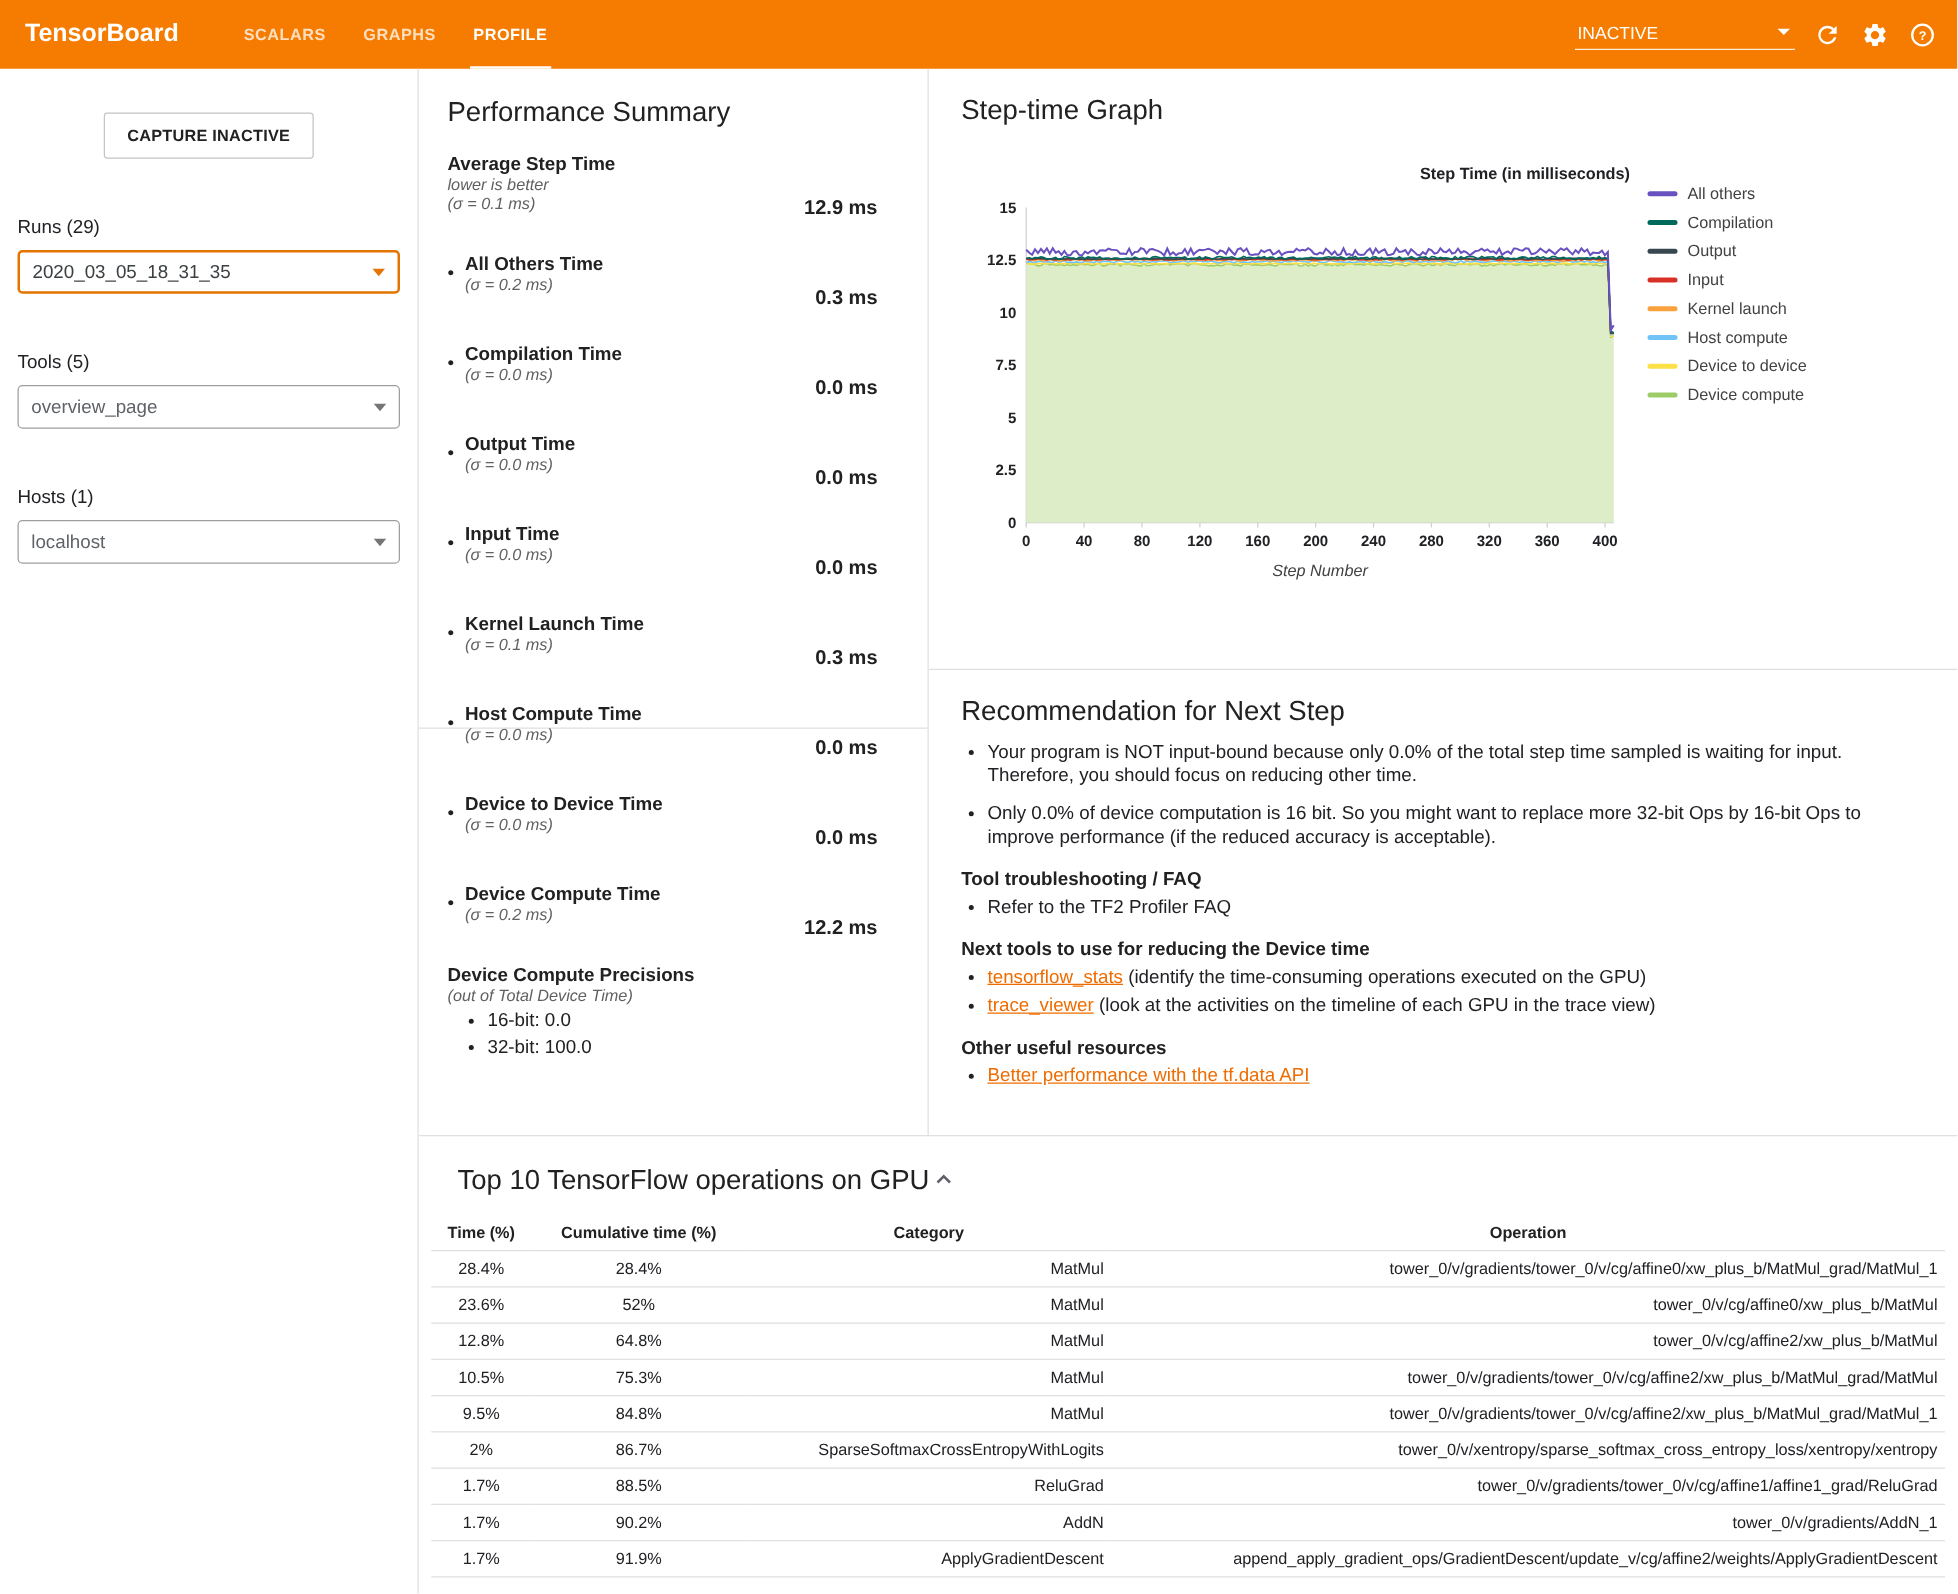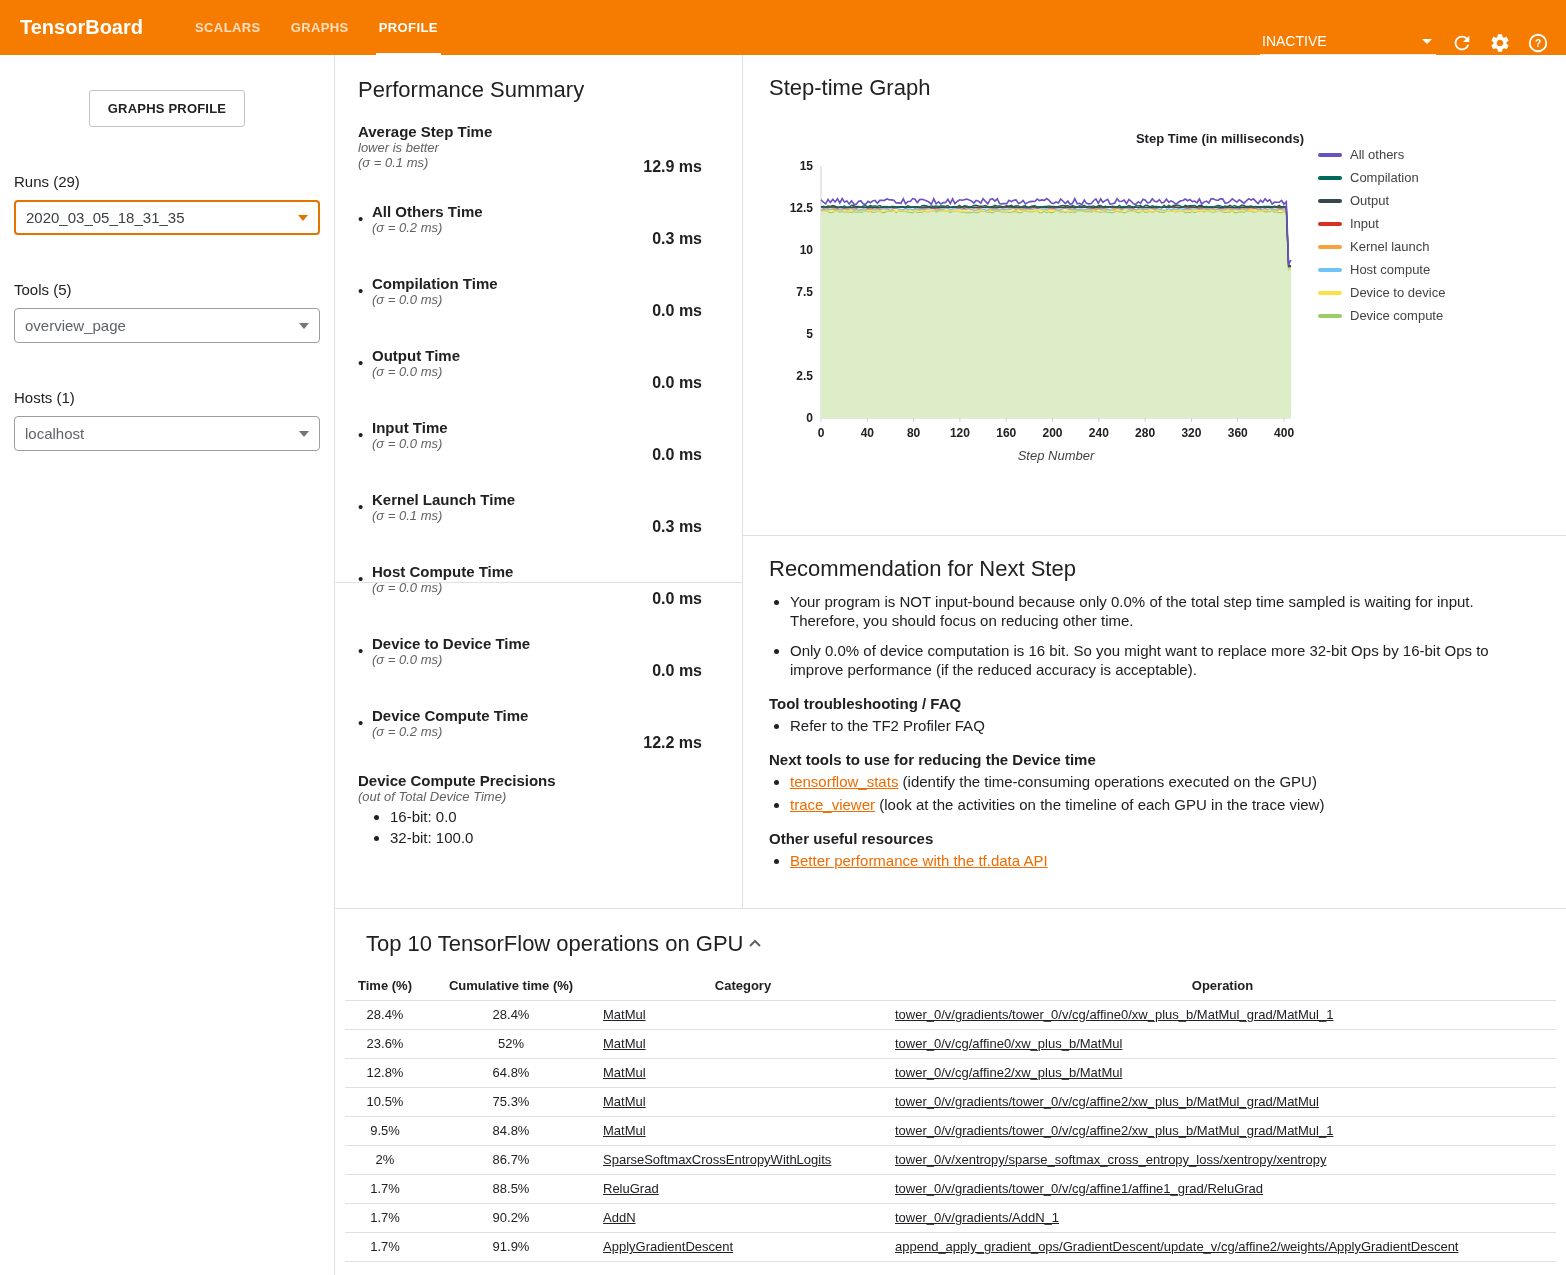--- a/index.html
+++ b/index.html
@@ -8,21 +8,21 @@
   .app { width:1566px; height:1275px; overflow:hidden; position:relative; background:#fff; }
 
   
   header { height:55px; background:#f57c00; display:flex; align-items:stretch; color:#fff; }
   .logo { font-size:20px; font-weight:bold; display:flex; align-items:center; padding-left:20px; width:180px; }
   .tabs { display:flex; align-items:stretch; }
   .tab { display:flex; align-items:center; padding:0 15px; font-size:13px; font-weight:bold; letter-spacing:.4px;
          color:rgba(255,255,255,.75); cursor:pointer; position:relative; }
   .tab.active { color:#fff; }
   .tab.active::after { content:''; position:absolute; left:12px; right:12px; bottom:0; height:2px; background:#fff; }
-  .hdr-right { margin-left:auto; display:flex; align-items:flex-end; gap:14px; padding-right:16px; }
+  .hdr-right { margin-left:auto; display:flex; align-items:center; gap:14px; padding-right:16px; }
   .hdr-select { width:176px; display:flex; align-items:center; justify-content:space-between;
                 border-bottom:1px solid rgba(255,255,255,.85); padding:2px 4px 5px 2px; font-size:14px; cursor:pointer; }
   .caret-down-white { width:0; height:0; border-left:5px solid transparent; border-right:5px solid transparent; border-top:5px solid #fff; }
   .hdr-icon { width:24px; height:24px; display:flex; align-items:center; justify-content:center; cursor:pointer; }
 
   
   .main { display:flex; height:1220px; }
   .sidebar { width:335px; border-right:1px solid #e0e0e0; flex:none; padding-top:20px; }
   .content { flex:1; display:flex; flex-direction:column; min-width:0; }
   .upper { display:flex; height:853px; flex:none; }
@@ -83,21 +83,21 @@
 
   
   .ops { padding:22px 10px 0; }
   .ops-header { display:flex; align-items:center; justify-content:flex-start; padding:0 24px 0 21px; }
   .ops table { width:100%; border-collapse:collapse; table-layout:fixed; margin-top:14px; }
   .ops th, .ops td { border-bottom:1px solid #e0e0e0; height:29px; font-size:13px; padding:0 6px;
                      overflow:hidden; white-space:nowrap; text-overflow:ellipsis; }
   .ops th { font-weight:bold; color:#212121; text-align:center; }
   .ops td { color:#202124; }
   .ops td.c { text-align:center; }
-  .ops td.l { text-align:left;text-decoration:underline; }
+  .ops td.l { text-align:right; }
   .collapse-btn { cursor:pointer; display:flex; align-items:center; }
 </style>
 </head>
 <body>
 
 <div class="app">
 
   <header>
     <div class="logo">TensorBoard</div>
     <nav class="tabs">
@@ -125,21 +125,21 @@
             <circle cx="12" cy="12" r="9" fill="none" stroke="#fff" stroke-width="2"></circle>
             <text x="12" y="16" text-anchor="middle" font-size="11" font-weight="bold" fill="#fff" font-family="Liberation Sans, sans-serif">?</text>
           </svg>
       </div>
     </div>
   </header>
 
   <div class="main">
 
     <aside class="sidebar">
-      <button class="capture-btn">GRAPHS PROFILE</button>
+      <button class="capture-btn">CAPTURE INACTIVE</button>
 
       <div class="side-label">Runs (29)</div>
       <div class="side-select selected">
         <span>2020_03_05_18_31_35</span>
         <span class="caret-down-orange"></span>
       </div>
 
       <div class="side-label">Tools (5)</div>
       <div class="side-select">
         <span>overview_page</span>

